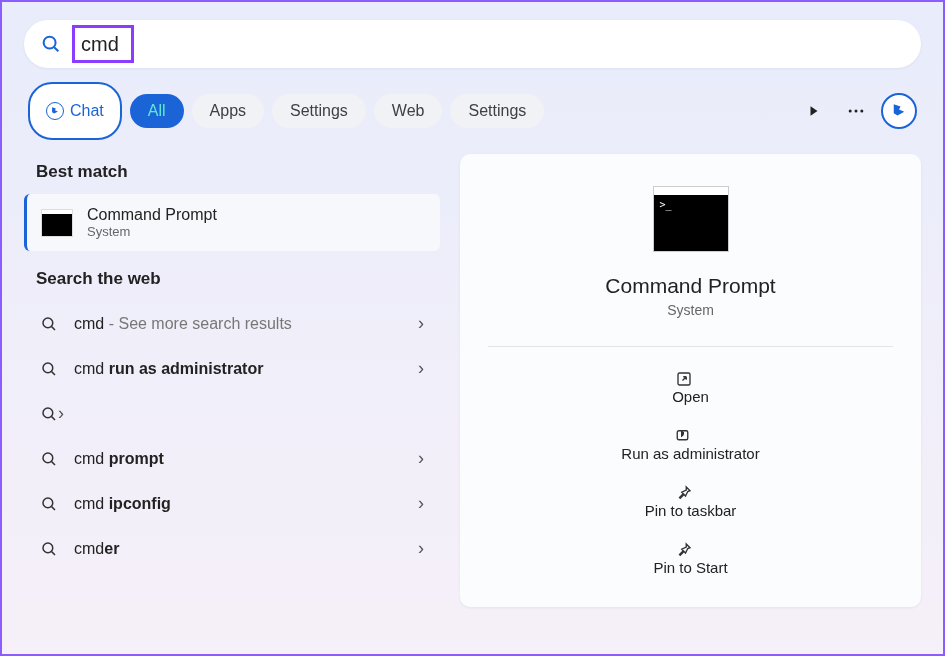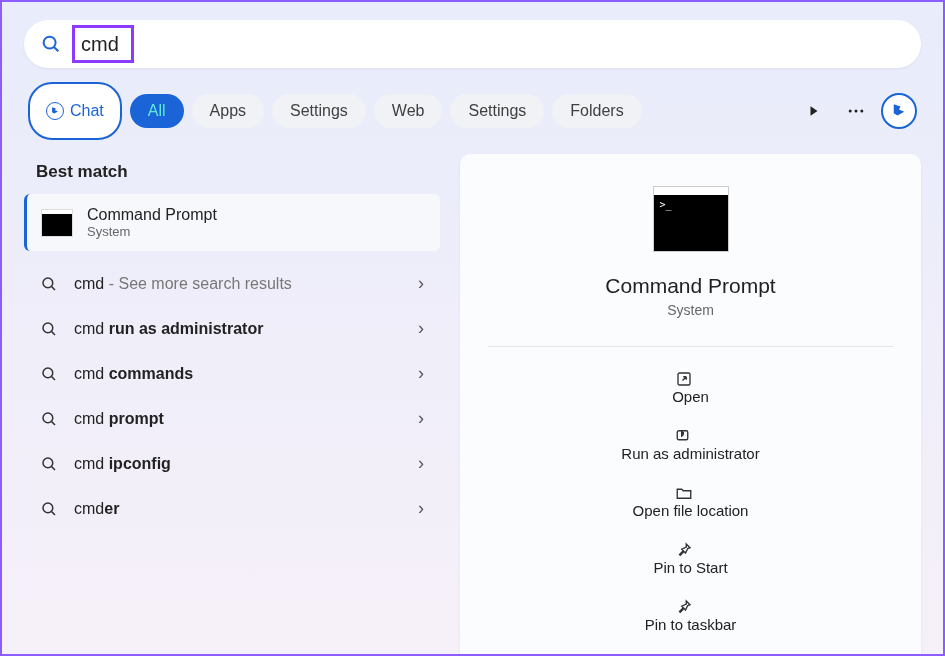--- a/index.html
+++ b/index.html
@@ -177,21 +177,20 @@
           <path d="M5 3v12l5 3 9-5-7-3 2-4-9-3z"></path>
         </svg>
     </span>
     <span>Chat</span>
   </div>
   <button class="pill active">All</button>
   <button class="pill">Apps</button>
   <button class="pill">Settings</button>
   <button class="pill">Web</button>
   <button class="pill">Settings</button>
-  <button class="pill">Folders</button>
   <div class="spacer"></div>
   <div class="filter-icon">
     <svg width="14" height="14" viewBox="0 0 24 24" fill="#222">
         <path d="M6 4l12 8-12 8z"></path>
       </svg>
   </div>
   <div class="filter-icon">
     <svg width="20" height="20" viewBox="0 0 24 24" fill="#222">
         <circle cx="5" cy="12" r="1.8"></circle>
         <circle cx="12" cy="12" r="1.8"></circle>
@@ -209,20 +208,21 @@
   <div class="left-col">
     <div class="section-title">Best match</div>
     <div class="best-match-card">
       <div class="cmd-icon-small"></div>
       <div>
         <div class="bm-title">Command Prompt</div>
         <div class="bm-sub">System</div>
       </div>
     </div>
 
+    <div class="section-title">Search the web</div>
 
     <div id="web-list">
         <div class="web-item">
     <svg width="18" height="18" viewBox="0 0 24 24" fill="none" stroke="#333" stroke-width="2">
             <circle cx="10.5" cy="10.5" r="6.5"></circle>
             <line x1="20" y1="20" x2="15.5" y2="15.5"></line>
           </svg>
     <span class="label"><span>cmd</span><span class="secondary"> - See more search results</span></span>
     <span class="chevron">›</span>
   </div>
@@ -232,21 +232,20 @@
             <line x1="20" y1="20" x2="15.5" y2="15.5"></line>
           </svg>
     <span class="label"><span>cmd </span><b>run as administrator</b></span>
     <span class="chevron">›</span>
   </div>
         <div class="web-item">
     <svg width="18" height="18" viewBox="0 0 24 24" fill="none" stroke="#333" stroke-width="2">
             <circle cx="10.5" cy="10.5" r="6.5"></circle>
             <line x1="20" y1="20" x2="15.5" y2="15.5"></line>
           </svg>
-    <span class="label"><span>cmd </span><b>commands</b></span>
     <span class="chevron">›</span>
   </div>
         <div class="web-item">
     <svg width="18" height="18" viewBox="0 0 24 24" fill="none" stroke="#333" stroke-width="2">
             <circle cx="10.5" cy="10.5" r="6.5"></circle>
             <line x1="20" y1="20" x2="15.5" y2="15.5"></line>
           </svg>
     <span class="label"><span>cmd </span><b>prompt</b></span>
     <span class="chevron">›</span>
   </div>
@@ -284,31 +283,25 @@
         </div>
         <div class="action-item">
           <svg width="18" height="18" viewBox="0 0 24 24" fill="none" stroke="#333" stroke-width="1.8">
             <rect x="3" y="5" width="14" height="12" rx="2"></rect>
             <path d="M12 3l8 4v5c0 4-3 7-8 9" fill="#333" stroke="none" transform="translate(2,3) scale(0.5)"></path>
           </svg>
           <span>Run as administrator</span>
         </div>
         <div class="action-item">
           <svg width="18" height="18" viewBox="0 0 24 24" fill="none" stroke="#333" stroke-width="1.8">
-            <path d="M3 7h6l2 2h10v10H3z"></path>
-          </svg>
-          <span>Open file location</span>
+            <path d="M15 4l5 5-3 1-3 6-2-2-5 5-1-1 5-5-2-2 6-3z"></path>
+          </svg>
+          <span>Pin to taskbar</span>
         </div>
         <div class="action-item">
           <svg width="18" height="18" viewBox="0 0 24 24" fill="none" stroke="#333" stroke-width="1.8">
             <path d="M15 4l5 5-3 1-3 6-2-2-5 5-1-1 5-5-2-2 6-3z"></path>
           </svg>
           <span>Pin to Start</span>
         </div>
-        <div class="action-item">
-          <svg width="18" height="18" viewBox="0 0 24 24" fill="none" stroke="#333" stroke-width="1.8">
-            <path d="M15 4l5 5-3 1-3 6-2-2-5 5-1-1 5-5-2-2 6-3z"></path>
-          </svg>
-          <span>Pin to taskbar</span>
-        </div>
       </div>
   </div>
 </div>
 
 </body></html>

